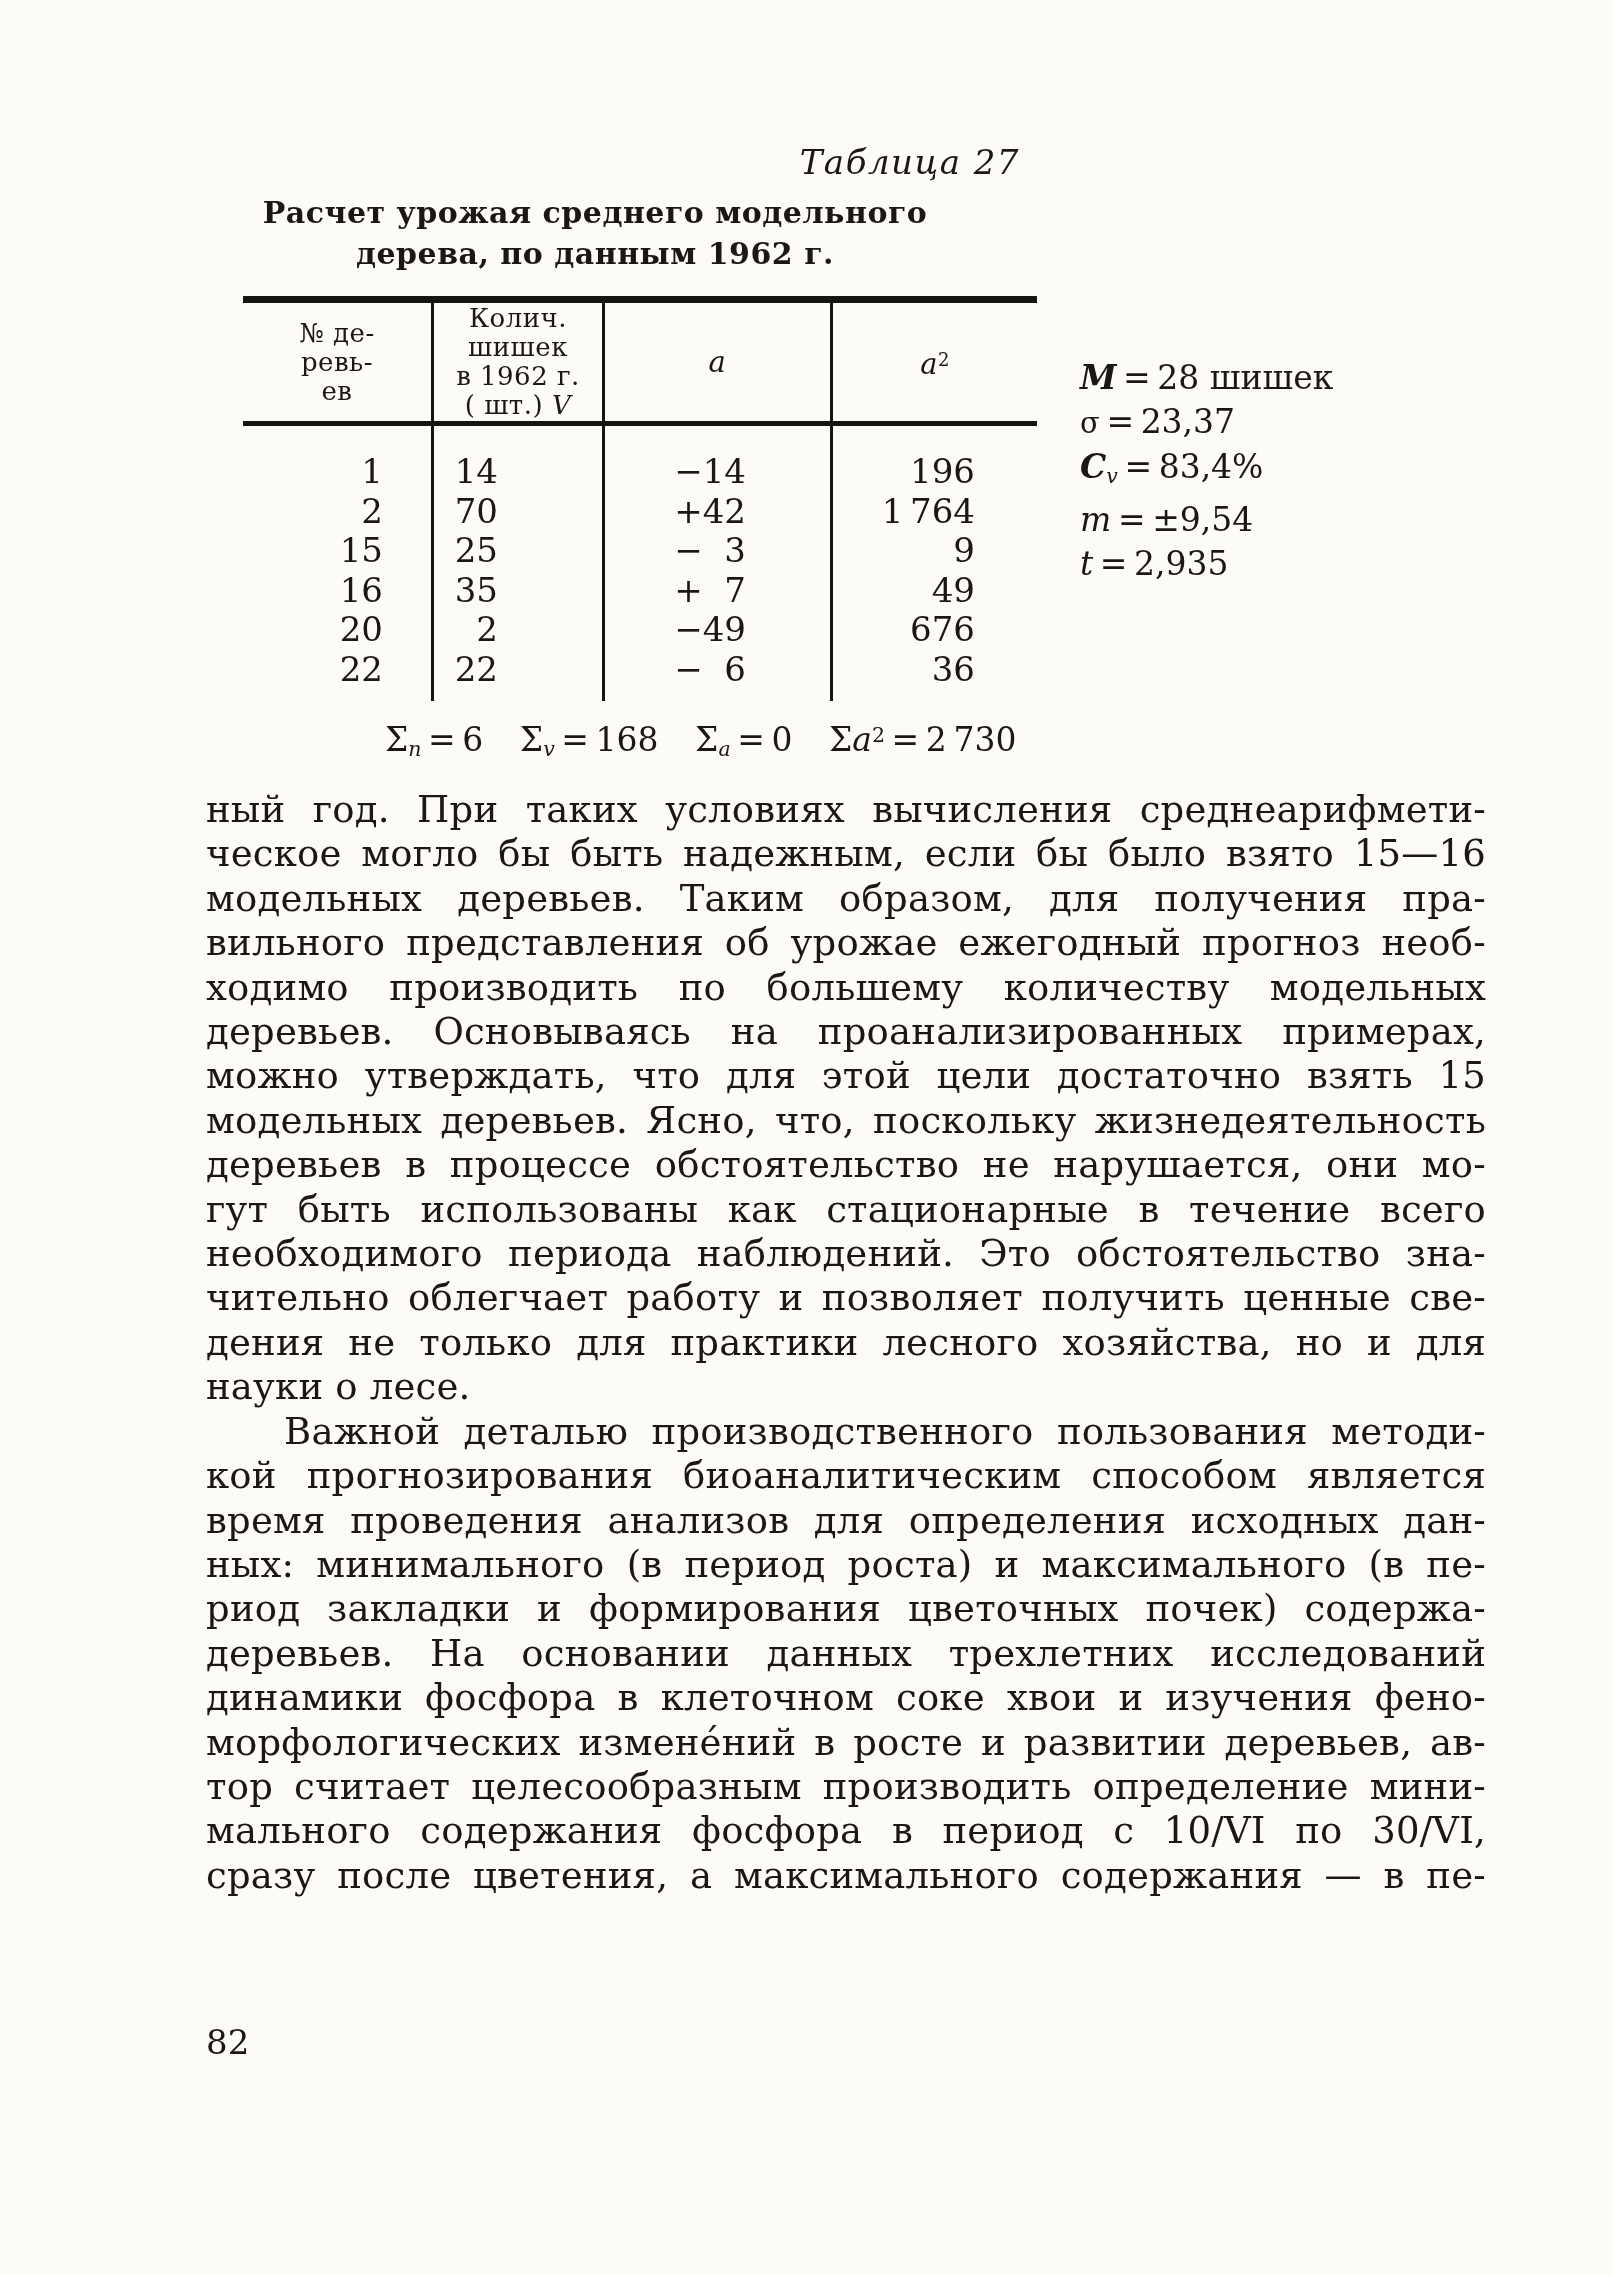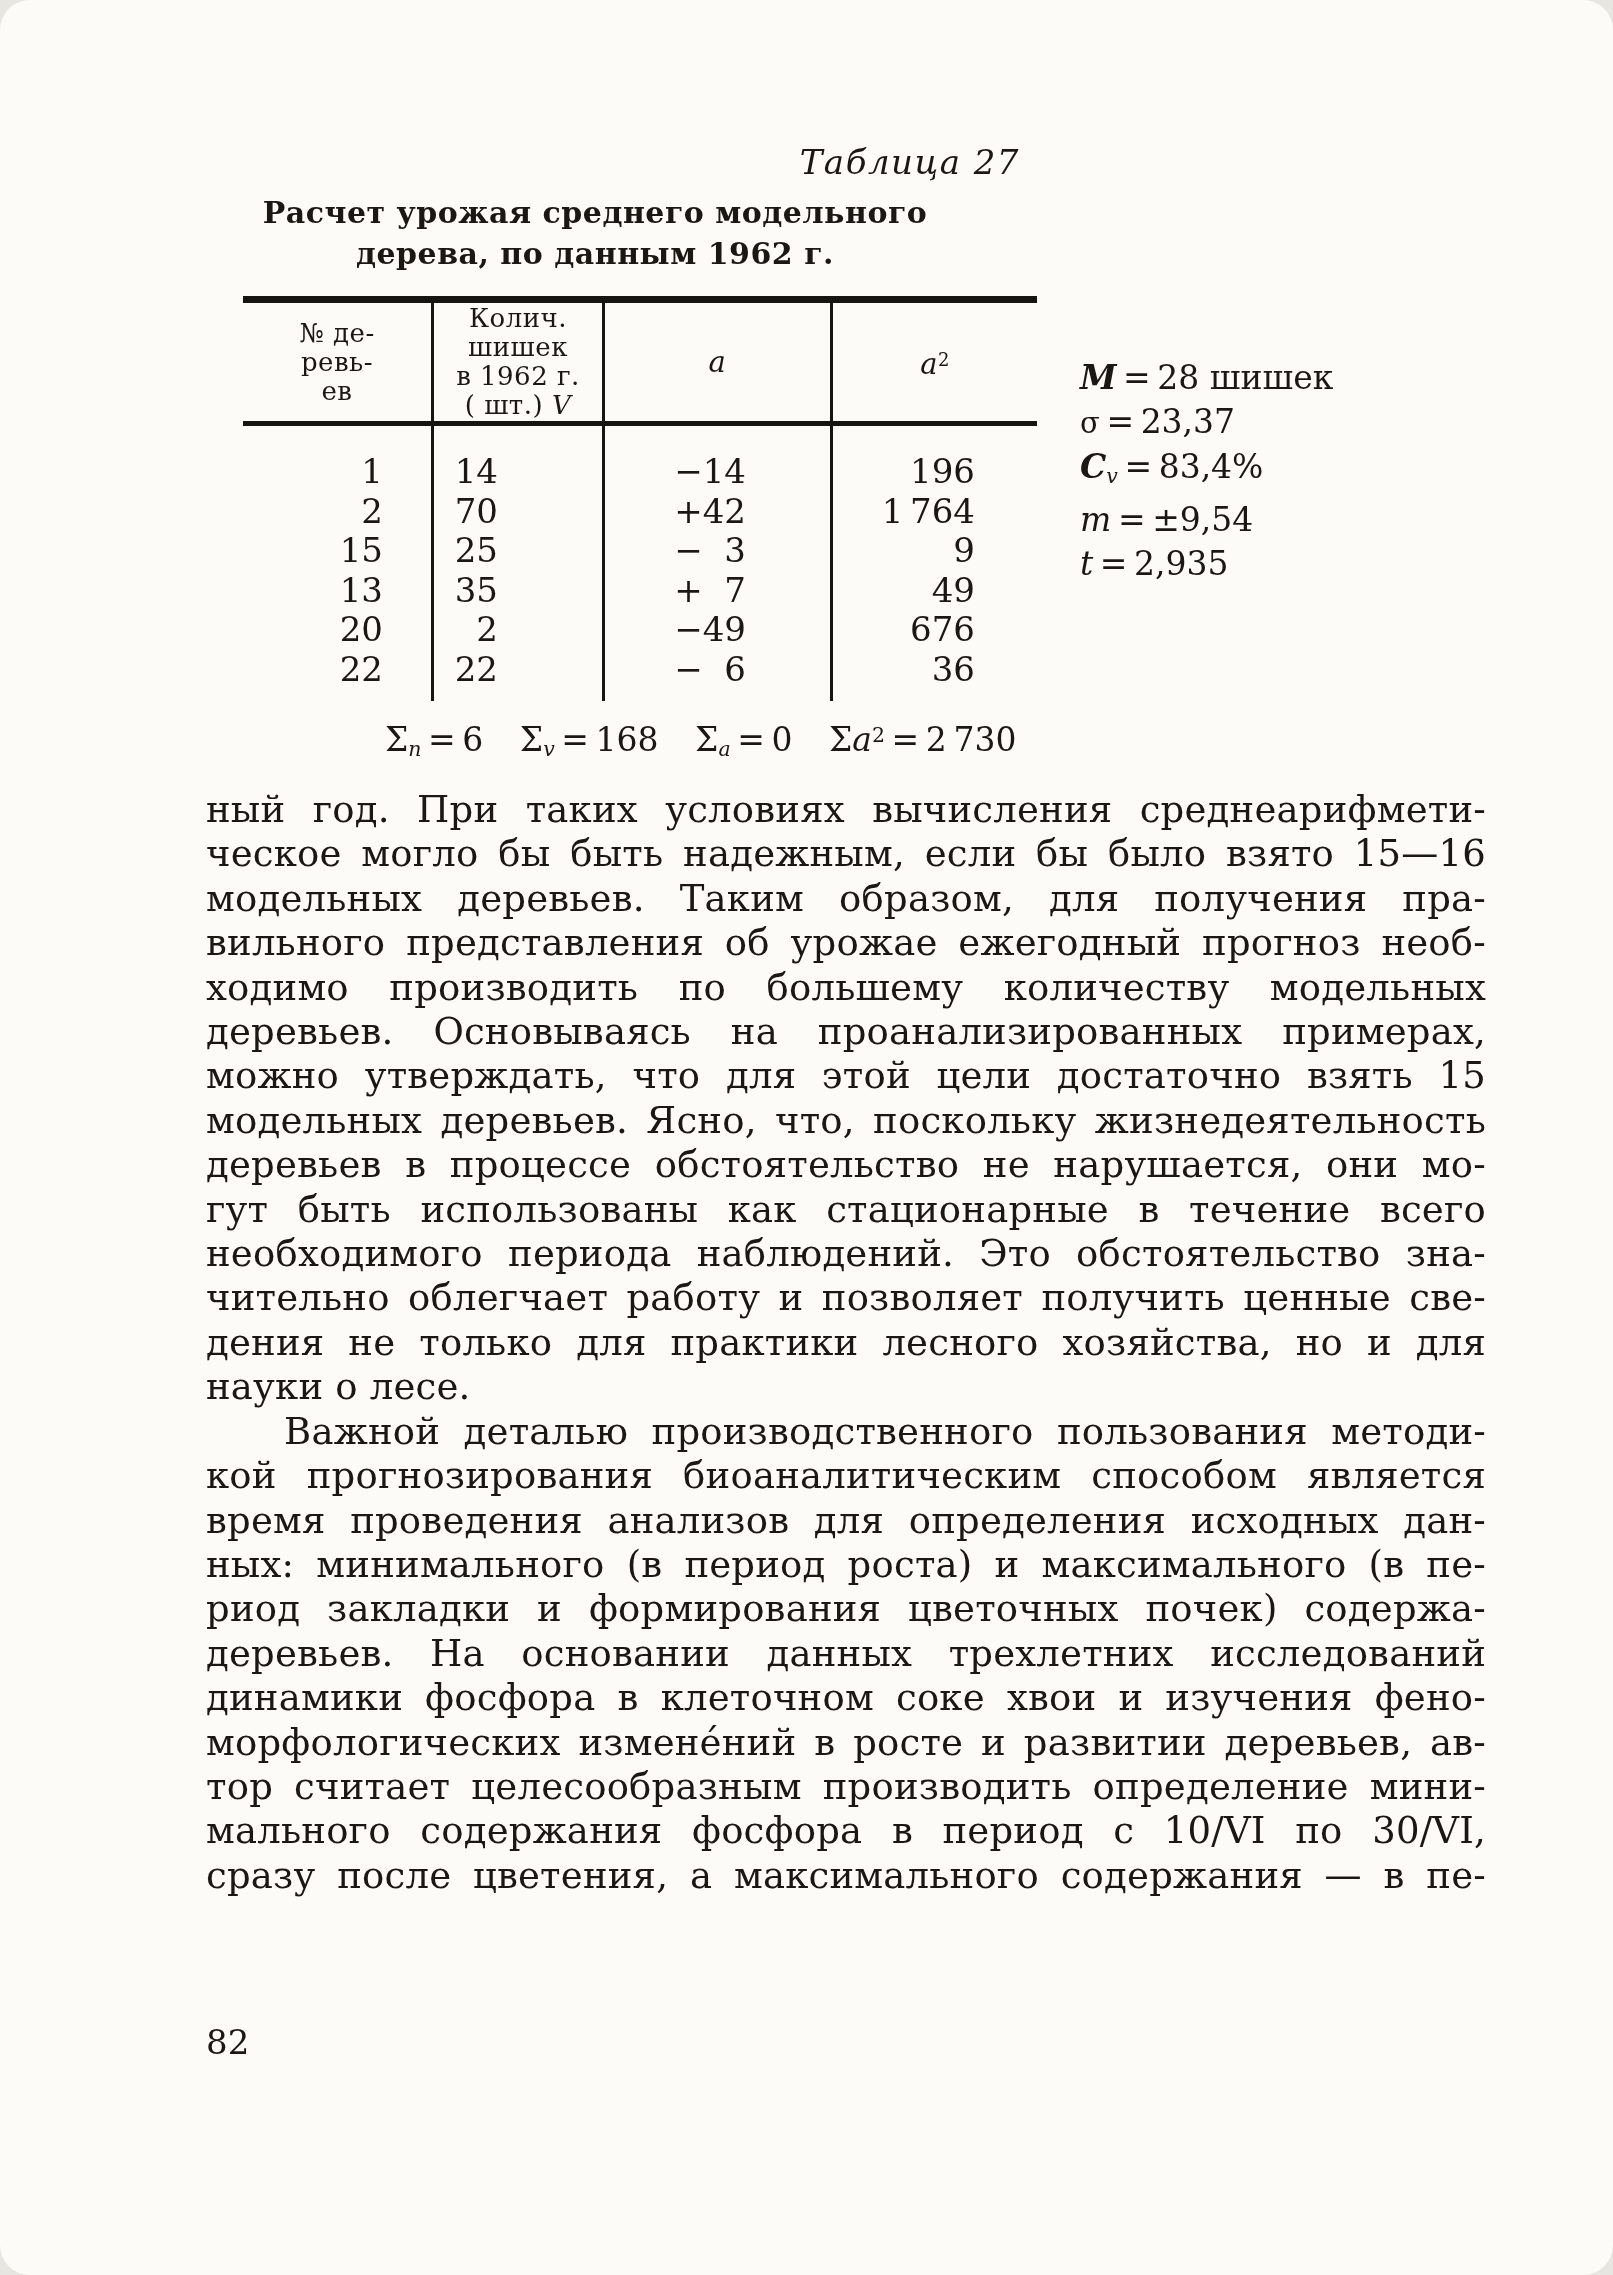--- a/index.html
+++ b/index.html
@@ -1,20 +1,19 @@
 <!DOCTYPE html>
 <html><head>
 <meta charset="utf-8">
 <style>
   html,body{margin:0;padding:0;background:#e8e6e0;}
   .page{
     position:relative;width:1613px;height:2275px;margin:0 auto;
     background:#fcfbf7;color:#1b1713;overflow:hidden;
     font-family:"DejaVu Serif","Liberation Serif",serif;
-    border-radius:30px;
   }
   .it{font-style:italic;}
   .bold{font-weight:bold;}
   sub{font-size:0.62em;vertical-align:-0.25em;}
   sup{font-size:0.62em;vertical-align:0.45em;}
 
   
   .caption{position:absolute;left:520px;top:142px;width:500px;text-align:right;
     font-style:italic;font-size:34px;letter-spacing:1.5px;}
   .title{position:absolute;left:250px;top:192px;width:690px;text-align:center;
@@ -86,21 +85,21 @@
       <div class="hc ita">
         <div><span class="it">a</span><sup>2</sup></div>
       </div>
     </div>
     <div class="rule-mid"></div>
     <div class="tbody">
       <div class="bc vline c1">
         <div class="cell">1</div>
         <div class="cell">2</div>
         <div class="cell">15</div>
-        <div class="cell">13</div>
+        <div class="cell">16</div>
         <div class="cell">20</div>
         <div class="cell">22</div>
       </div>
       <div class="bc vline c2">
         <div class="cell">14</div>
         <div class="cell">70</div>
         <div class="cell">25</div>
         <div class="cell">35</div>
         <div class="cell">2</div>
         <div class="cell">22</div>

